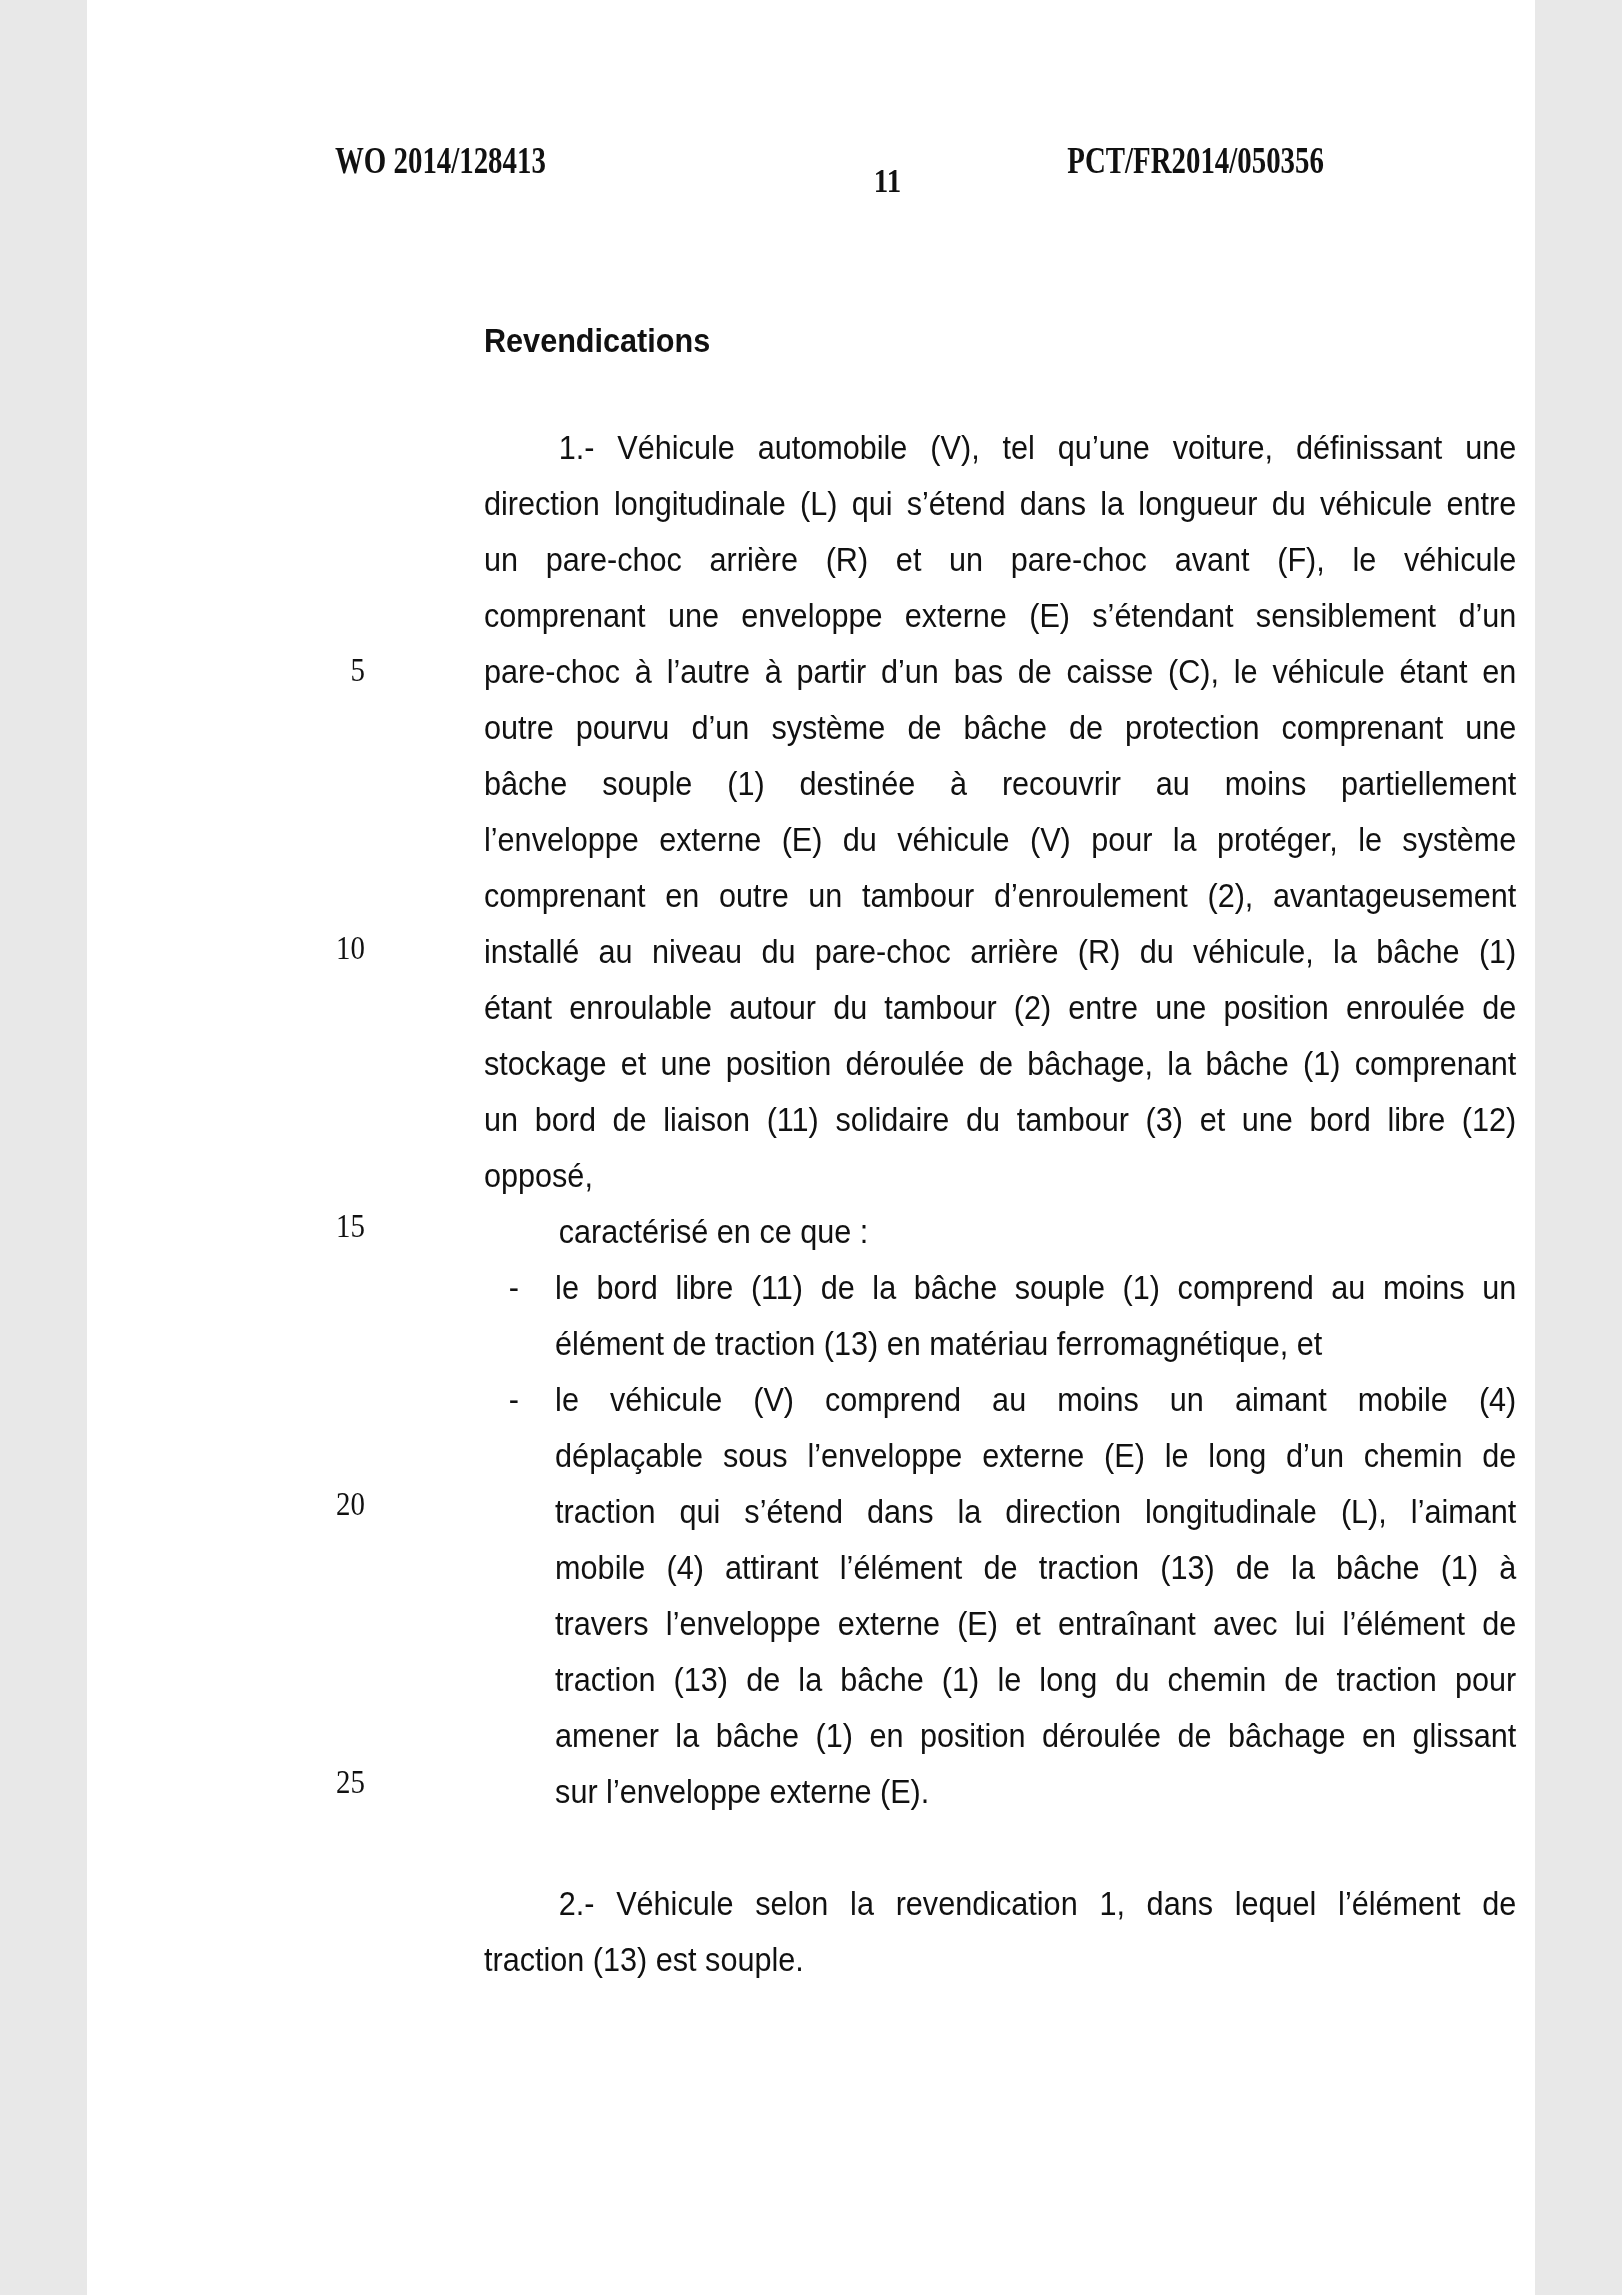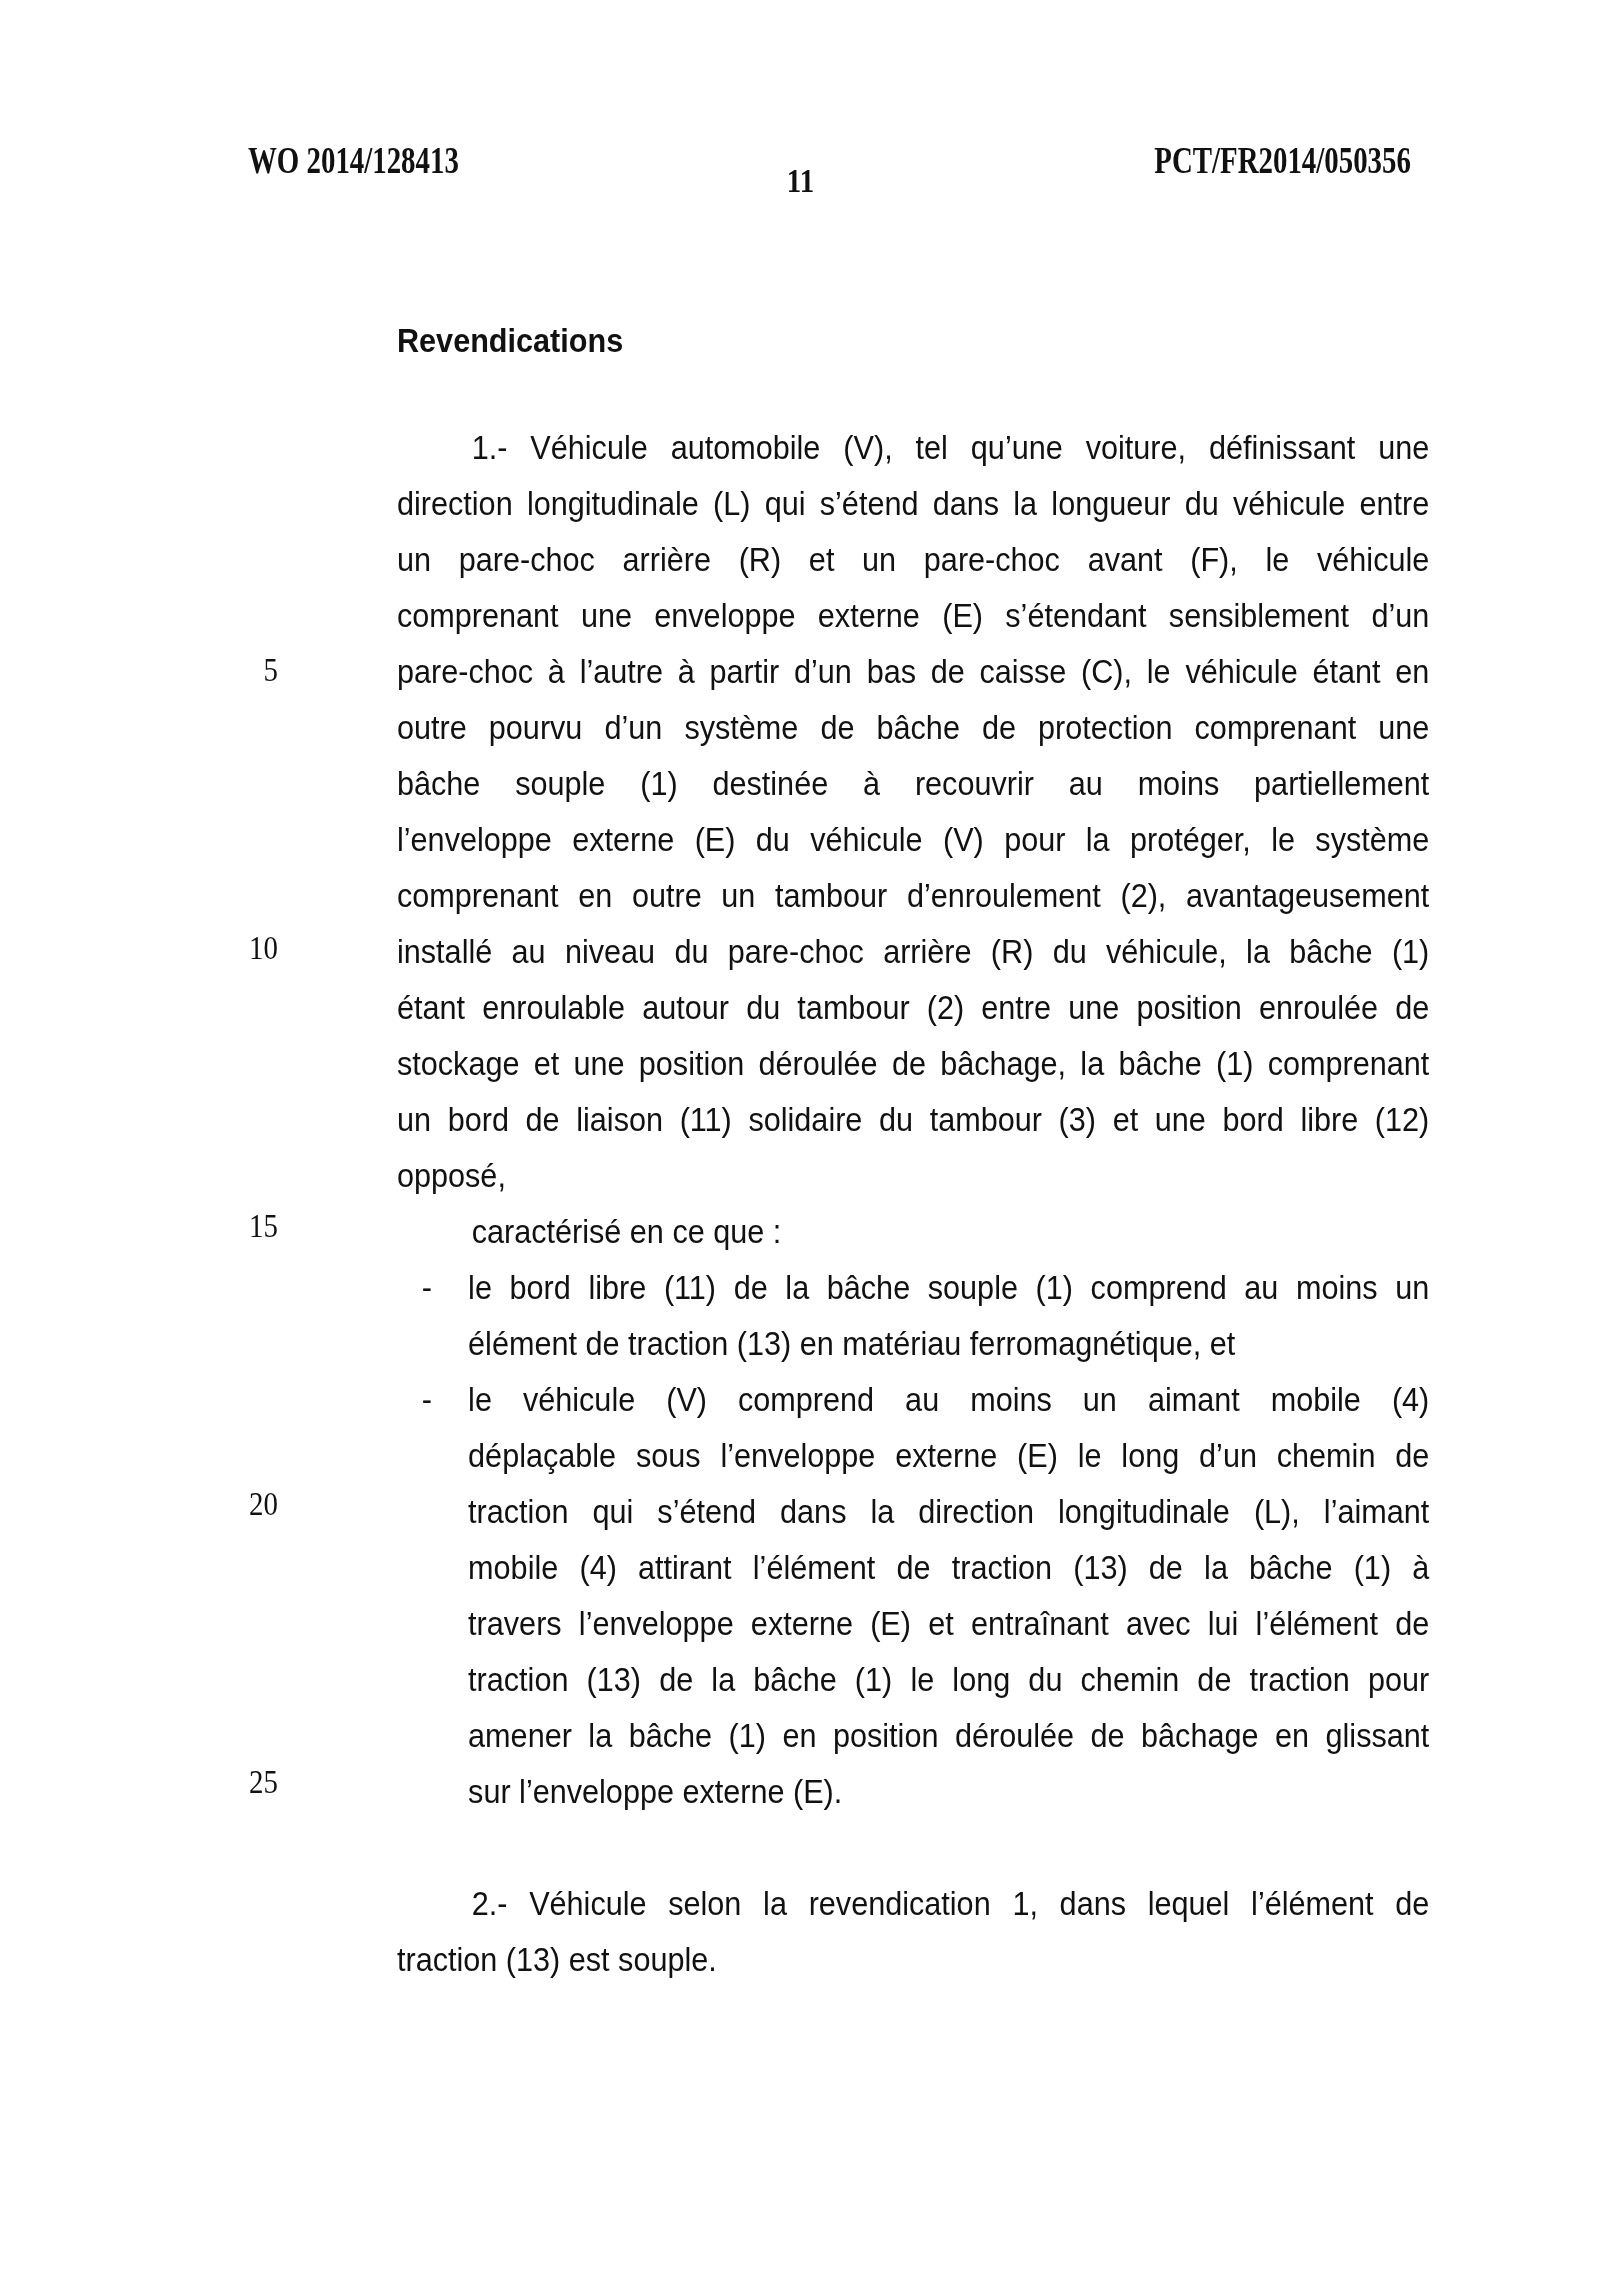--- a/index.html
+++ b/index.html
@@ -1,18 +1,18 @@
 <!DOCTYPE html>
 <html style="font-size:10.5px"><head>
 <meta charset="utf-8">
 <style>
   html, body { margin: 0; padding: 0; background: #e8e8e8; }
   .page {
     position: relative;
-    width: 1622px;
+    width: 1448px;
     height: 2295px;
     background: #ffffff;
     color: #111111;
     font-family: "Liberation Sans", sans-serif;
     overflow: hidden;
     margin: 0 auto;
   }
   .hdr {
     position: absolute;
     top: 142px;

